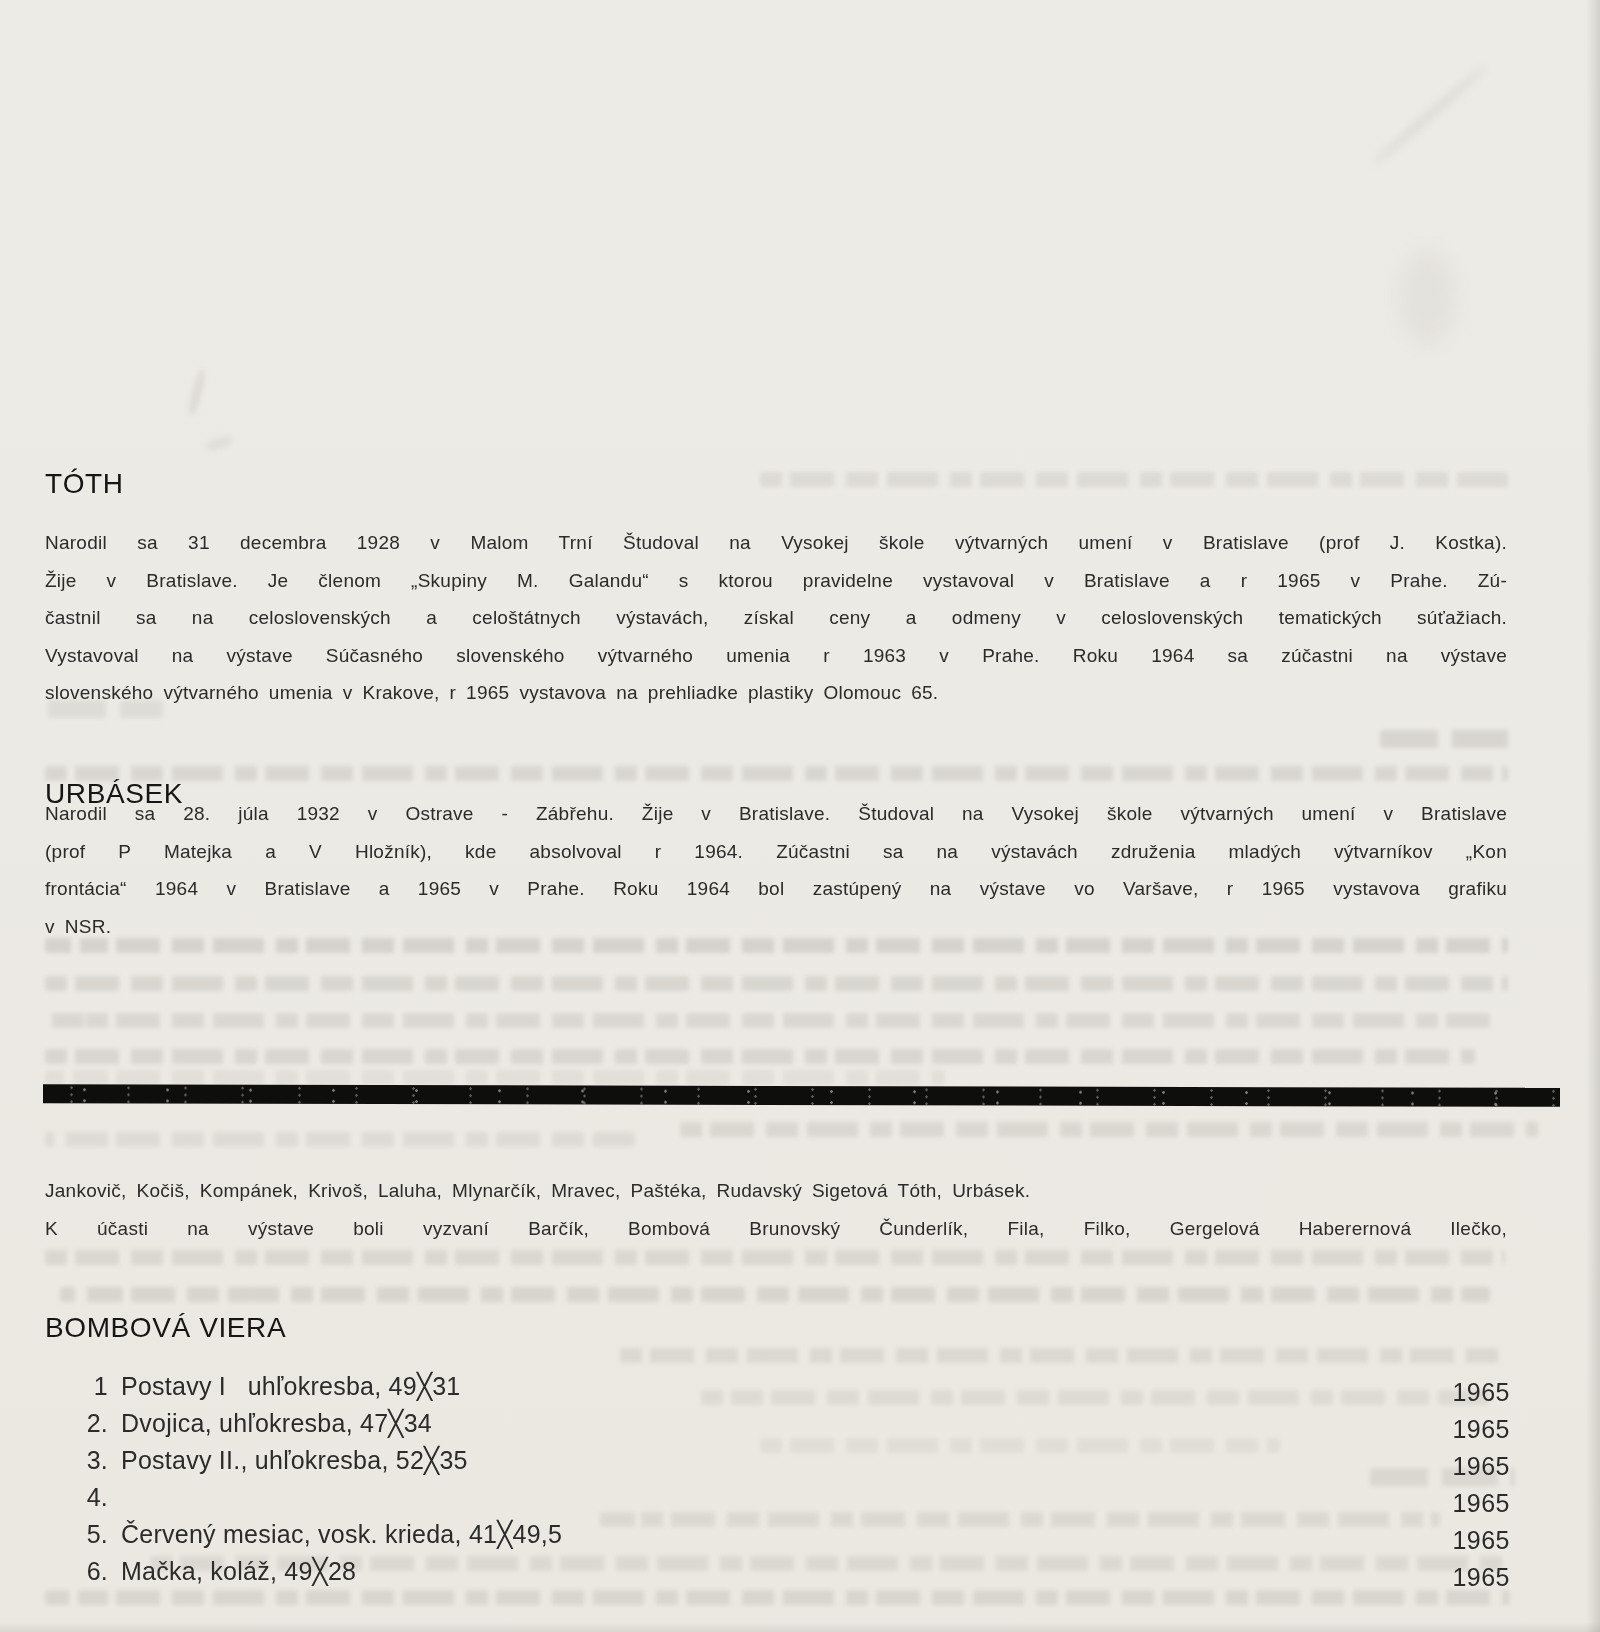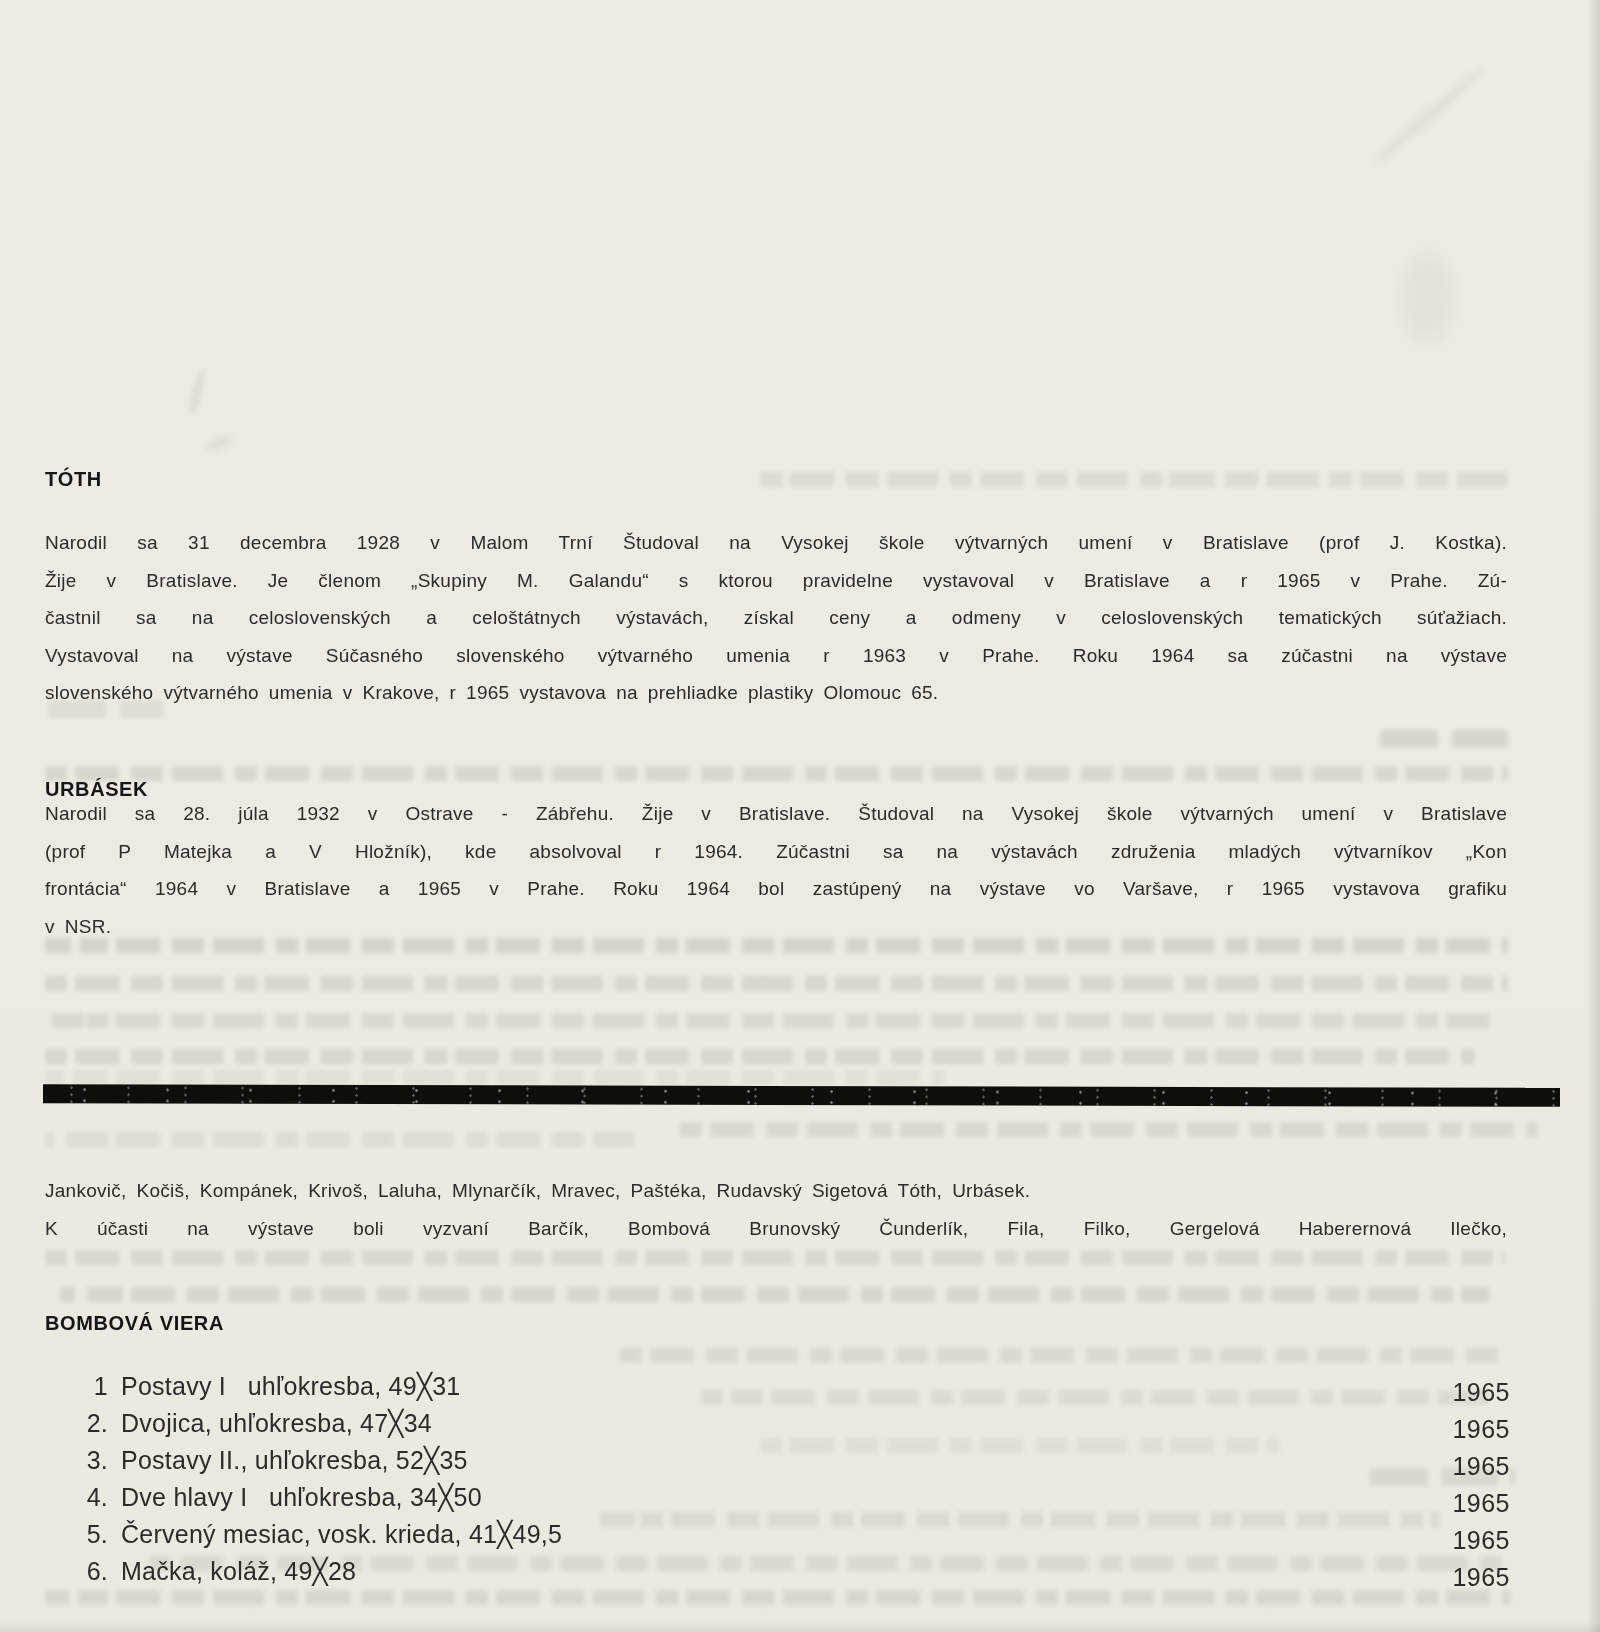--- a/index.html
+++ b/index.html
@@ -15,21 +15,21 @@
   .edge-shade{
     position:absolute;right:0;top:0;width:14px;height:100%;
     background:linear-gradient(90deg, rgba(0,0,0,0) 0%, rgba(90,88,84,.18) 100%);
   }
   .bottom-shade{
     position:absolute;left:0;bottom:0;width:100%;height:10px;
     background:linear-gradient(0deg, rgba(90,88,84,.12), rgba(0,0,0,0));
   }
   .heading{
     position:absolute;left:45px;
-    font-size:20px;font-weight:700;letter-spacing:.6px;
+    font-size:28px;font-weight:400;letter-spacing:.6px;
     color:#161616;
     white-space:nowrap;
   }
   .para{position:absolute;left:45px;width:1462px;}
   .pline{
     font-size:19px;line-height:37.5px;
     letter-spacing:.25px;word-spacing:4.5px;
     text-align:justify;text-align-last:justify;text-justify:inter-word;
     white-space:normal;
   }
@@ -144,21 +144,20 @@
       <span class="cat-text">Dvojica, uhľokresba, 47╳34</span>
       <span class="cat-year">1965</span>
     </div>
     <div class="cat-row">
       <span class="cat-num">3.</span>
       <span class="cat-text">Postavy II., uhľokresba, 52╳35</span>
       <span class="cat-year">1965</span>
     </div>
     <div class="cat-row">
       <span class="cat-num">4.</span>
-      <span class="cat-text">Dve hlavy I   uhľokresba, 34╳50</span>
       <span class="cat-year">1965</span>
     </div>
     <div class="cat-row">
       <span class="cat-num">5.</span>
       <span class="cat-text">Červený mesiac, vosk. krieda, 41╳49,5</span>
       <span class="cat-year">1965</span>
     </div>
     <div class="cat-row">
       <span class="cat-num">6.</span>
       <span class="cat-text">Mačka, koláž, 49╳28</span>

